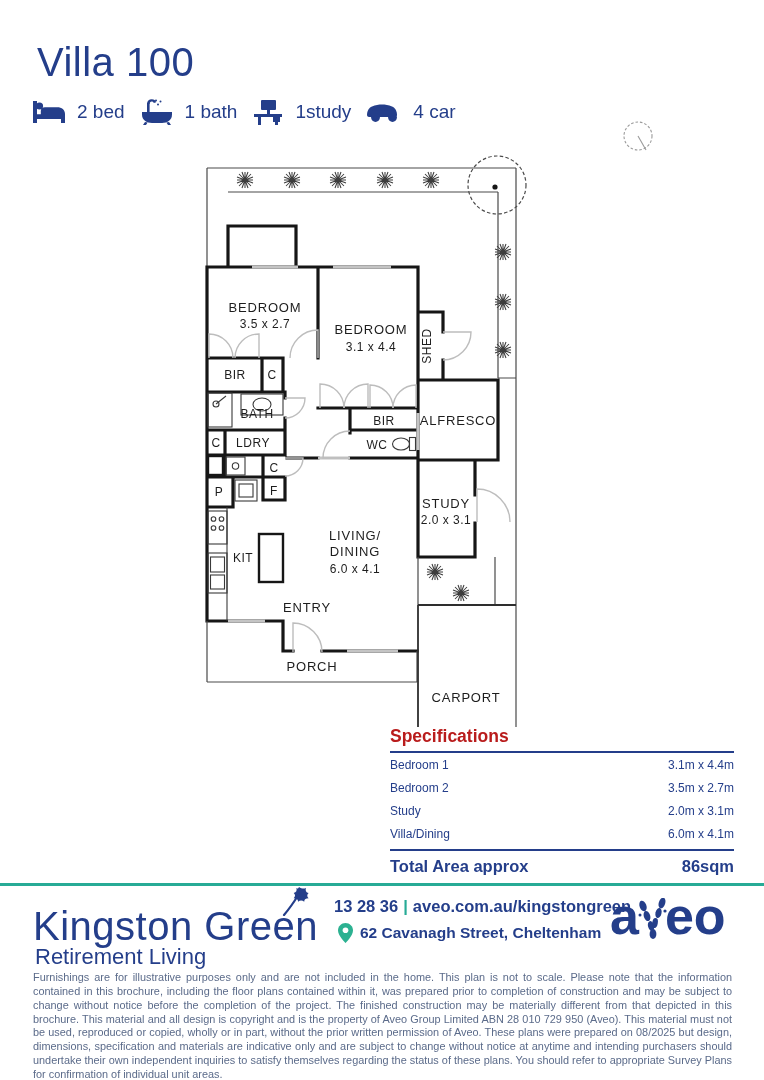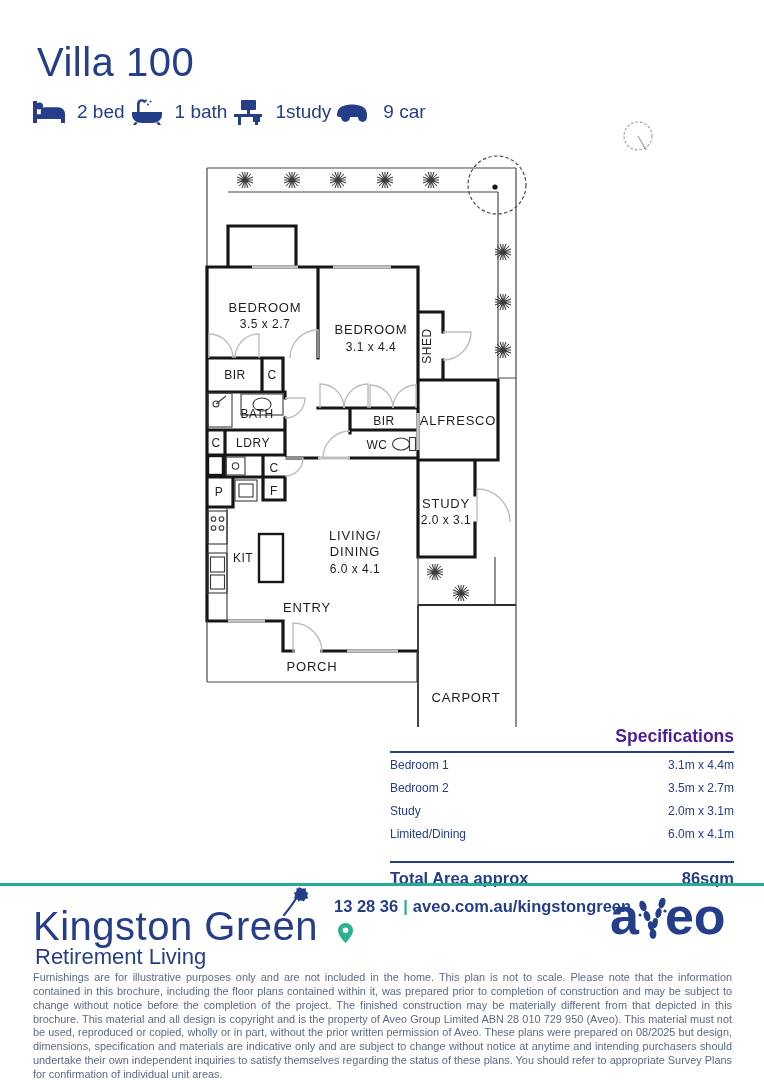--- a/index.html
+++ b/index.html
@@ -1,46 +1,46 @@
 <!DOCTYPE html>
 <html><head>
 <meta charset="utf-8">
 <style>
   html,body{margin:0;padding:0;background:#e8e8e8;}
   #page{position:relative;width:764px;height:1080px;background:#ffffff;overflow:hidden;
         font-family:"Liberation Sans",sans-serif;color:#243e8a;text-decoration:underline;}
   
   #title{position:absolute;left:37px;top:40px;font-size:40px;font-weight:400;color:#243e8a;letter-spacing:.5px;}
-  #features{position:absolute;left:31px;top:98px;display:flex;align-items:center;gap:4px;}
+  #features{position:absolute;left:31px;top:98px;display:flex;align-items:center;gap:14px;}
   .feature{display:flex;align-items:center;gap:10px;}
   .ficon{display:block;}
   .ficon *{fill:#243e8a;}
   .flabel{font-size:19px;color:#243e8a;}
   
   #plan{position:absolute;left:195px;top:115px;width:470px;height:615px;}
   .wall{stroke:#161616;stroke-width:3.2;fill:none;stroke-linecap:square;}
   .wall2{stroke:#161616;stroke-width:2.4;fill:none;}
   .thin{stroke:#4a4a4a;stroke-width:1.2;fill:none;}
   .med{stroke:#2e2e2e;stroke-width:1.8;fill:none;}
   .door{stroke:#bdbdbd;stroke-width:1.4;fill:none;}
   .win{stroke:#c4c4c4;stroke-width:3.2;fill:none;}
   .fix{stroke:#3a3a3a;stroke-width:1.1;fill:none;}
   .rt{font-family:"Liberation Sans",sans-serif;font-size:13px;font-weight:500;fill:#1d1d1d;
       text-anchor:middle;letter-spacing:.8px;}
   .rs{font-family:"Liberation Sans",sans-serif;font-size:12px;font-weight:500;fill:#1d1d1d;
       text-anchor:middle;letter-spacing:.5px;}
   .plantg{stroke:#3d3d3d;stroke-width:1.05;fill:none;}
   
   #specs{position:absolute;left:390px;top:726px;width:344px;}
-  #specs .spec-title{font-size:17.5px;font-weight:bold;color:#4c1d95;padding-bottom:4px;
-        border-bottom:2.5px solid #243e8a;text-align:right;}
+  #specs .spec-title{font-size:17.5px;font-weight:bold;color:#b91c1c;padding-bottom:4px;
+        border-bottom:2.5px solid #243e8a;}
   .spec-row{display:flex;justify-content:space-between;font-size:12px;color:#243e8a;
         padding:5px 0 4px 0;}
   .spec-total{display:flex;justify-content:space-between;font-size:16.5px;font-weight:bold;
-        color:#243e8a;border-top:2px solid #243e8a;padding:6px 0 5px 0;margin-top:16px;}
+        color:#243e8a;border-top:2px solid #243e8a;padding:6px 0 5px 0;margin-top:4px;}
   
   #teal-divider{position:absolute;left:0;top:883px;width:764px;height:3px;background:#27ab96;}
   #brand{position:absolute;left:33px;top:897px;font-size:40px;color:#243e8a;letter-spacing:.5px;margin-top:7px;}
   #brand-leaf{position:absolute;left:279px;top:886px;}
   #tagline{position:absolute;left:35px;top:944px;font-size:22px;color:#243e8a;}
   #contact1{position:absolute;left:334px;top:897px;font-size:16.5px;font-weight:bold;color:#243e8a;}
   #contact1 .sep{color:#27ab96;padding:0 5px;}
   #contact2{position:absolute;left:338px;top:923px;display:flex;align-items:center;gap:7px;
         font-size:15.5px;font-weight:bold;color:#243e8a;}
   #aveo-logo{position:absolute;left:610px;top:890px;display:flex;align-items:flex-end;
@@ -89,21 +89,21 @@
     <div class="feature">
       <svg class="ficon" width="38" height="26" viewBox="0 0 38 26">
         <path d="M4 18c-1 0-2-.8-2-2 0-4 1.8-7.5 5-8.6 7-2.4 13-2.4 20 0 3.2 1.1 5 4.6 5 8.6 0 1.2-1 2-2 2z"></path>
         <path d="M8.5 10.5c2.5-1.8 5-2.6 8-2.8v4.1h-9zM19.5 7.7c3 .2 5.5 1 8 2.8l1 1.3h-9z" fill="#ffffff"></path>
         <circle cx="10.5" cy="18.5" r="4.4"></circle>
           <circle cx="27.5" cy="18.5" r="4.4"></circle>
         <circle cx="10.5" cy="18.5" r="1.8" fill="#ffffff"></circle>
           <circle cx="27.5" cy="18.5" r="1.8" fill="#ffffff"></circle>
         <rect x="15" y="15.5" width="8" height="2.4"></rect>
       </svg>
-      <span class="flabel">9 car</span>
+      <span class="flabel">4 car</span>
     </div>
   </div>
 
   <svg id="plan" viewBox="0 0 470 615">
     <defs>
       <g id="plant" class="plantg">
         <path d="M-8 0H8 M0 -8V8 M-6 -6L6 6 M-6 6L6 -6 M-8 -3L8 3 M-8 3L8 -3 M-3 -8L3 8 M3 -8L-3 8"></path>
       </g>
     </defs>
 
@@ -226,21 +226,21 @@
     </div>
     <div class="spec-row">
       <span>Bedroom 2</span>
       <span>3.5m x 2.7m</span>
     </div>
     <div class="spec-row">
       <span>Study</span>
       <span>2.0m x 3.1m</span>
     </div>
     <div class="spec-row">
-      <span>Limited/Dining</span>
+      <span>Villa/Dining</span>
       <span>6.0m x 4.1m</span>
     </div>
     <div class="spec-total">
       <span>Total Area approx</span>
       <span>86sqm</span>
     </div>
   </div>
 
   <div id="teal-divider"></div>
 
@@ -252,20 +252,21 @@
   <div id="tagline">Retirement Living</div>
 
   <div id="contact1">
     <span>13 28 36</span><span class="sep">|</span><span>aveo.com.au/kingstongreen</span>
   </div>
   <div id="contact2">
     <svg width="15" height="20" viewBox="0 0 18 24">
       <path d="M9 0C4 0 0 4 0 9c0 6.5 9 15 9 15s9-8.5 9-15c0-5-4-9-9-9z" fill="#2cb191"></path>
       <circle cx="9" cy="8.7" r="3.4" fill="#ffffff"></circle>
     </svg>
+    <span>62 Cavanagh Street, Cheltenham</span>
   </div>
 
   <div id="aveo-logo">
     <span>a</span>
     <svg class="lv" width="30" height="42" viewBox="0 0 30 42">
       <g fill="#243e8a">
         <ellipse cx="6" cy="8" rx="3.4" ry="5.5" transform="rotate(-20 6 8)"></ellipse>
         <ellipse cx="10" cy="18" rx="3.2" ry="5.2" transform="rotate(-18 10 18)"></ellipse>
         <ellipse cx="14" cy="28" rx="3" ry="5" transform="rotate(-15 14 28)"></ellipse>
         <ellipse cx="25" cy="5" rx="3.2" ry="5.5" transform="rotate(18 25 5)"></ellipse>

